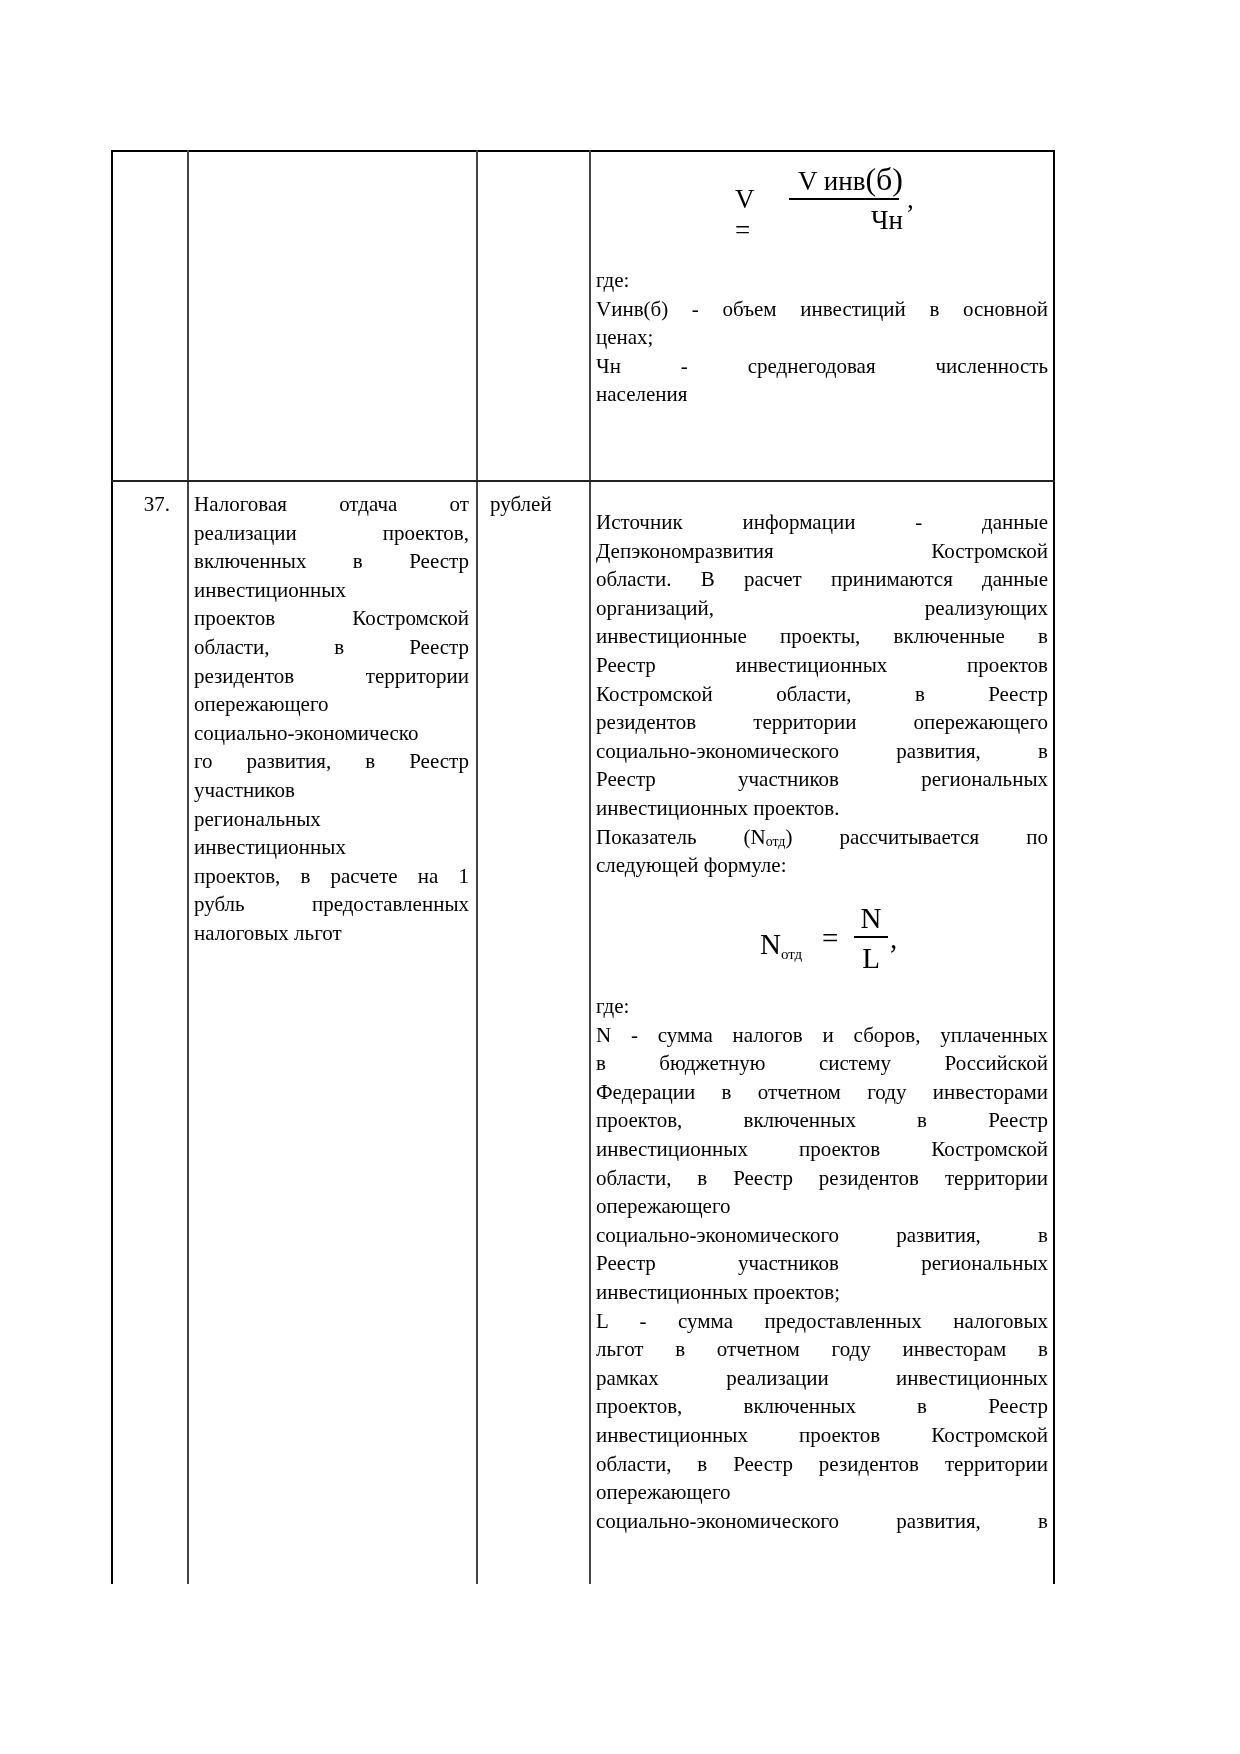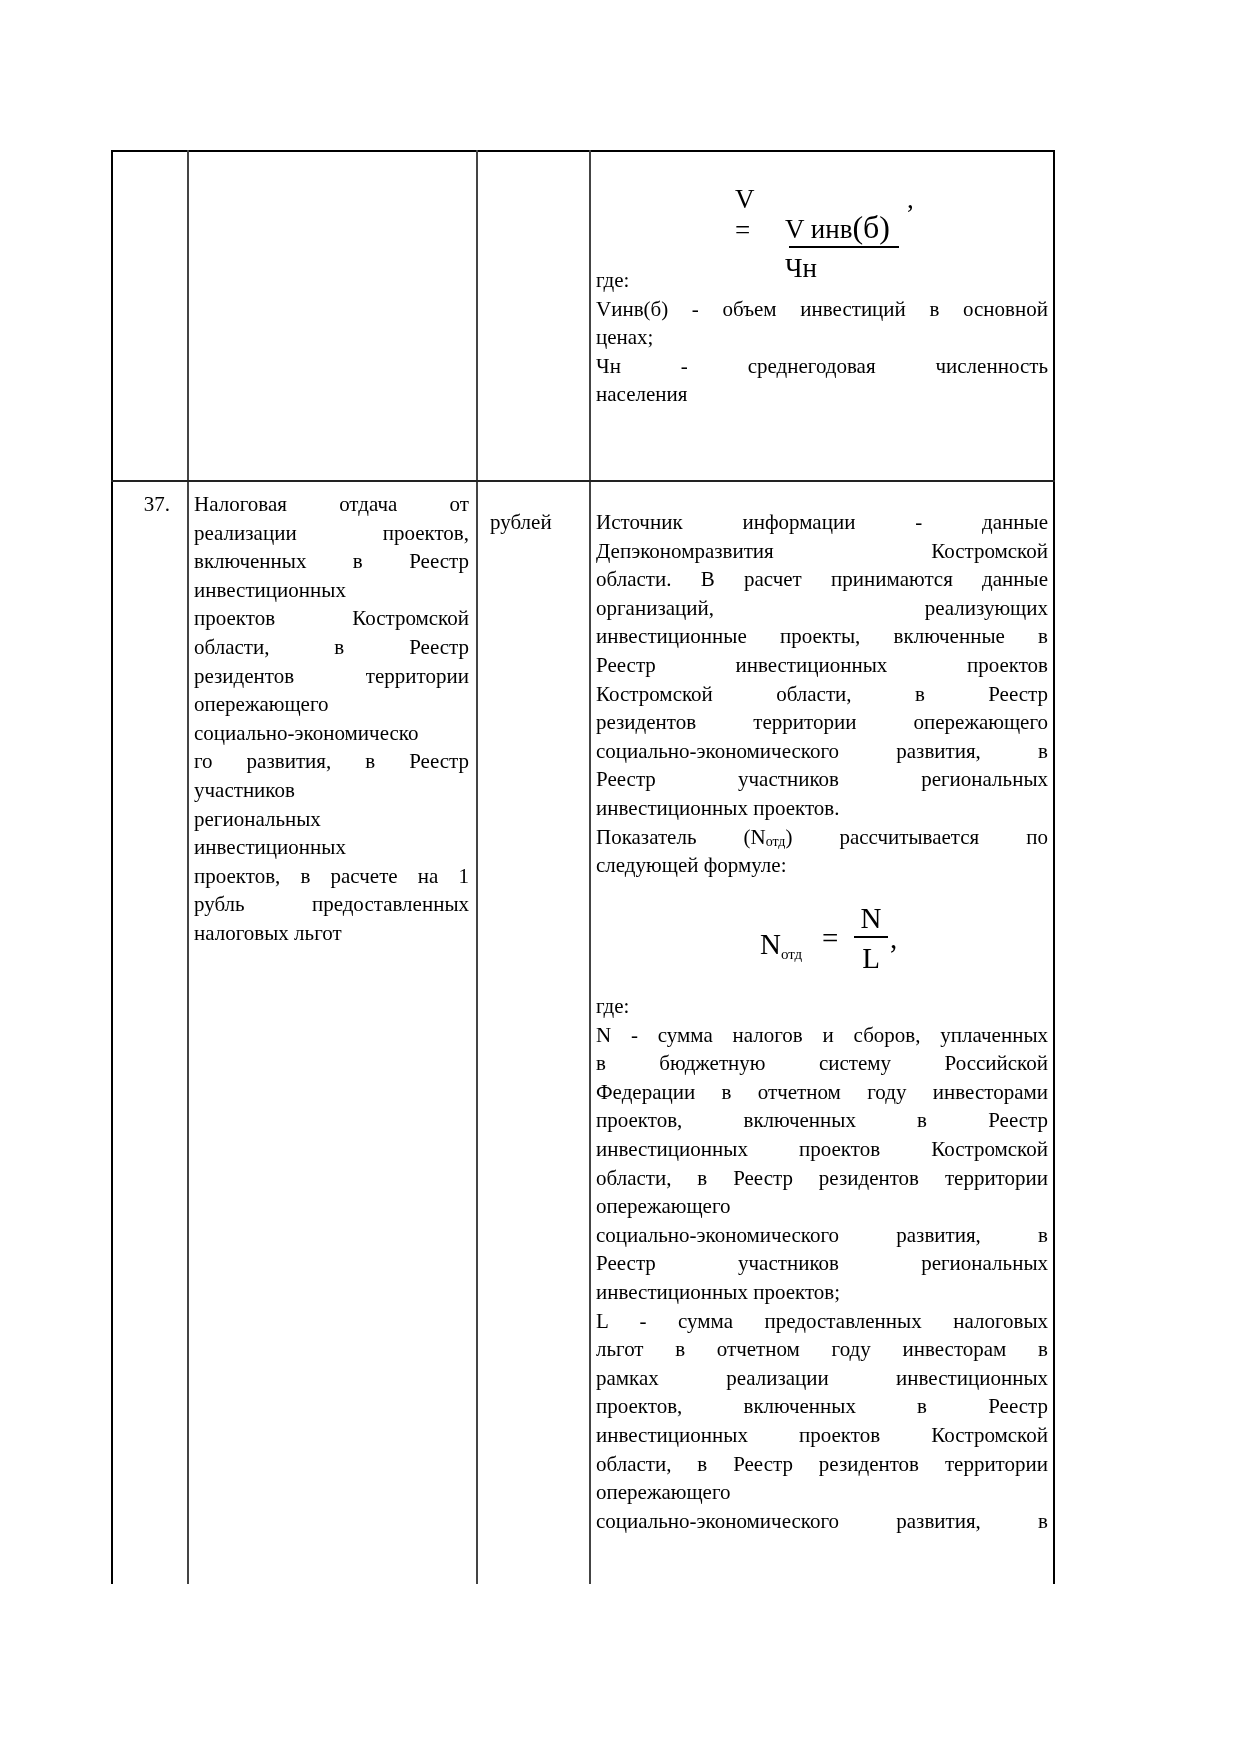--- a/index.html
+++ b/index.html
@@ -18,21 +18,21 @@
     .hline { position: absolute; left: 111px; width: 944px; height: 2px; background: #222; }
     .cell { position: absolute; font-size: 21px; line-height: 28.6px; }
     .line { display: block; height: 28.6px; white-space: nowrap; }
     .line.j { text-align: justify; text-align-last: justify; white-space: normal; overflow: hidden; }
     .line.l { text-align: right; text-align-last: left; }
     .num { text-align: right; }
 
     
     .f1 { position: absolute; left: 735px; top: 160px; height: 80px; font-size: 27px; }
     .f1 .lhs { position: absolute; left: 0; top: 24px; }
-    .f1 .frac { position: absolute; left: 50px; top: 0; width: 118px; text-align: left; margin-top: 48px; }
+    .f1 .frac { position: absolute; left: 50px; top: 0; width: 118px; text-align: right; }
     .f1 .frac .top { display:block; height: 38px; line-height: 38px; }
     .f1 .frac .bar { display:block; height: 2px; background:#000; margin: 0 4px; }
     .f1 .frac .bot { display:block; height: 38px; line-height: 40px; }
     .f1 .comma { position: absolute; left: 172px; top: 24px; }
     .paren { font-size: 32px; }
 
     
     .f2 { position: absolute; left: 760px; top: 900px; height: 80px; font-size: 29px; }
     .f2 .lhs { position: absolute; left: 0; top: 28px; white-space: nowrap; }
     .f2 .lhs sub { font-size: 15px; vertical-align: -5px; }
@@ -87,21 +87,21 @@
     <span class="line l">социально-экономическо</span>
     <span class="line j">го развития, в Реестр</span>
     <span class="line l">участников</span>
     <span class="line l">региональных</span>
     <span class="line l">инвестиционных</span>
     <span class="line j">проектов, в расчете на 1</span>
     <span class="line j">рубль предоставленных</span>
     <span class="line l">налоговых льгот</span>
   </div>
 
-  <div class="cell" style="left:490px; top:490px; width:95px;margin-top:18px;">рублей</div>
+  <div class="cell" style="left:490px; top:490px; width:95px;">рублей</div>
 
   <div class="cell" style="left:596px; top:508px; width:452px;">
     <span class="line j">Источник информации - данные</span>
     <span class="line j">Депэкономразвития Костромской</span>
     <span class="line j">области. В расчет принимаются данные</span>
     <span class="line j">организаций, реализующих</span>
     <span class="line j">инвестиционные проекты, включенные в</span>
     <span class="line j">Реестр инвестиционных проектов</span>
     <span class="line j">Костромской области, в Реестр</span>
     <span class="line j">резидентов территории опережающего</span>

